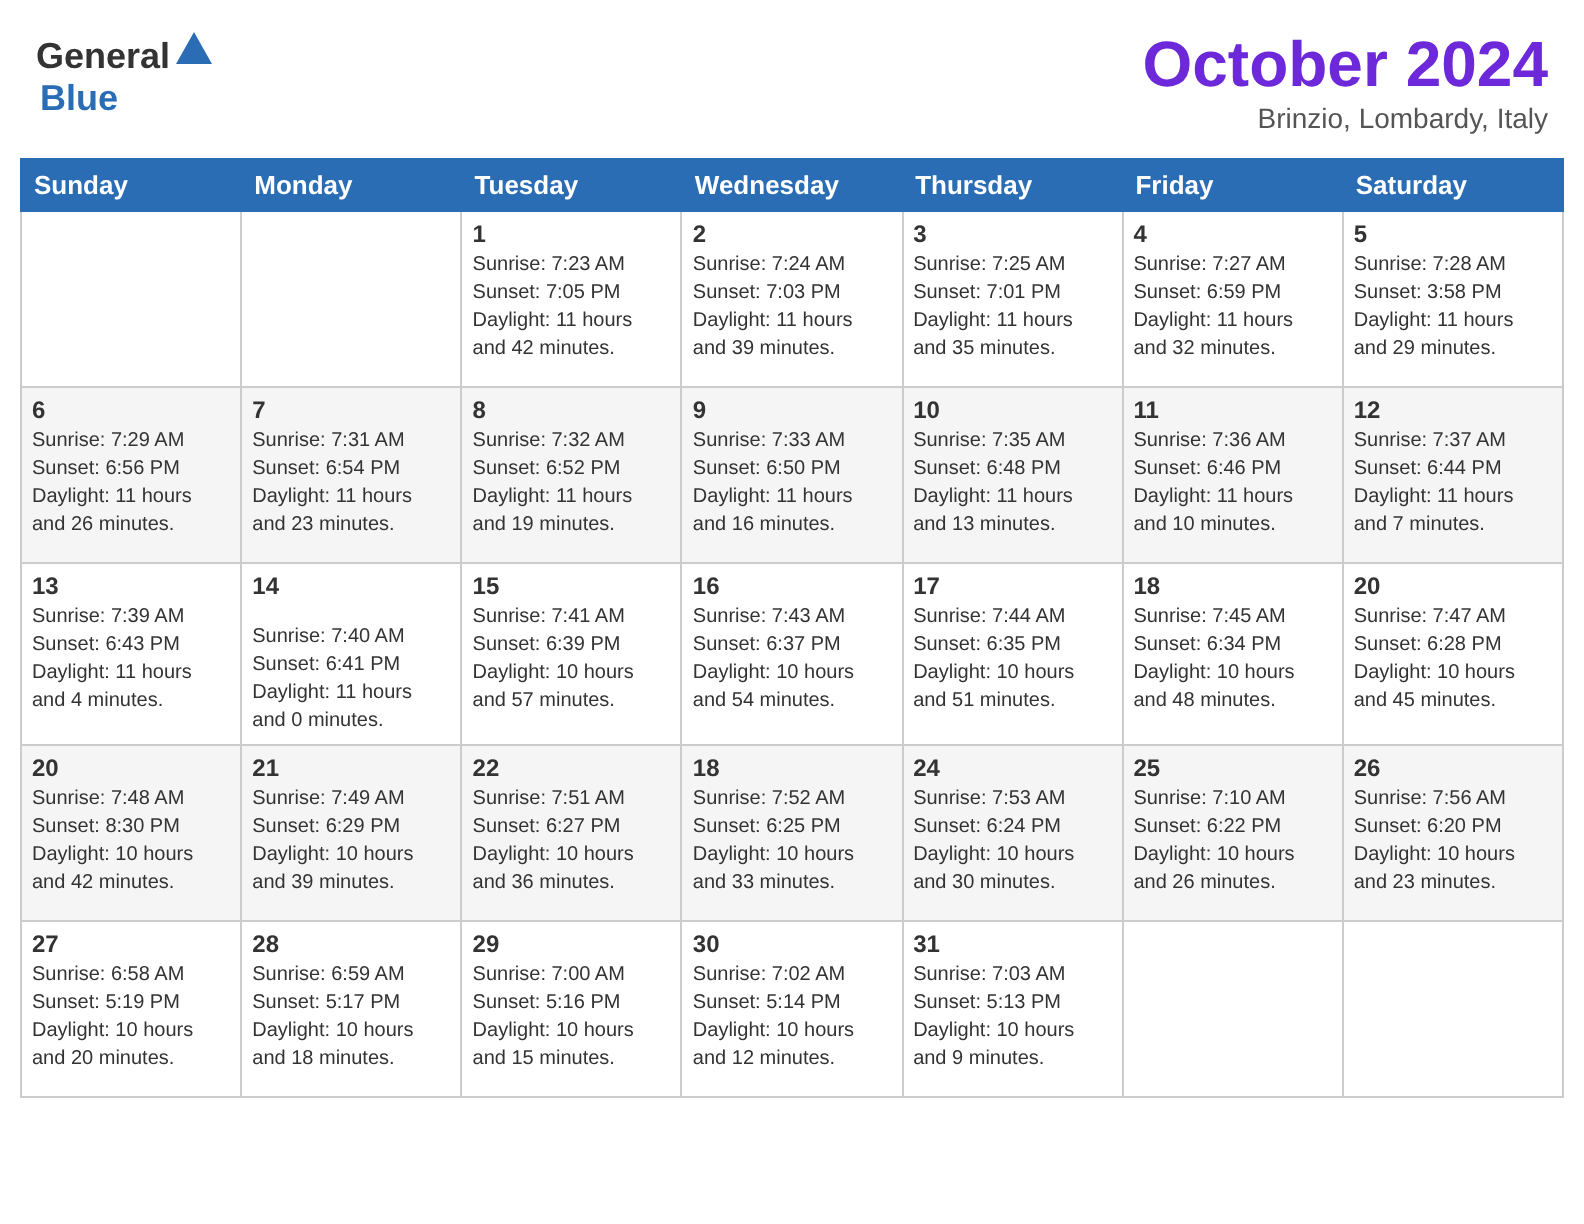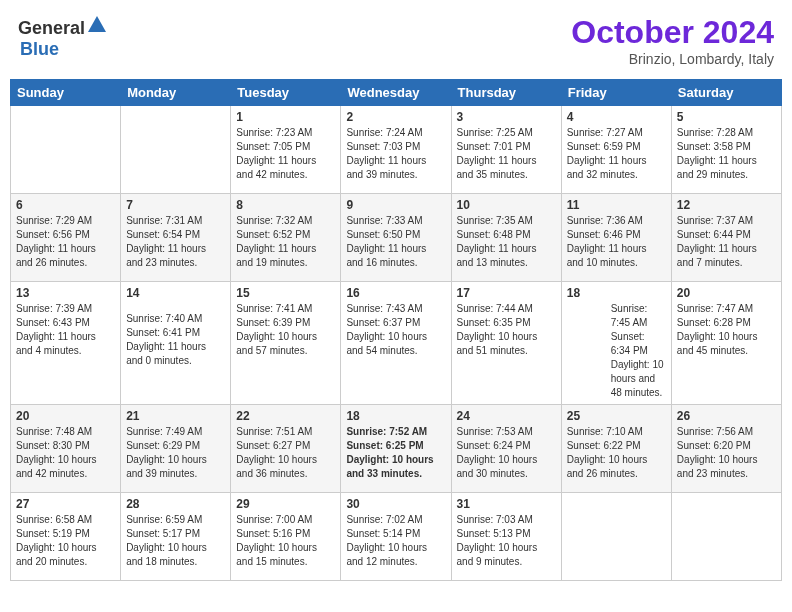--- a/index.html
+++ b/index.html
@@ -216,21 +216,21 @@
 Daylight: 10 hours and 54 minutes.</div>
         </td>
         <td>
           <span class="day-num">17</span>
           <div class="day-info" style="white-space: pre-line;">Sunrise: 7:44 AM
 Sunset: 6:35 PM
 Daylight: 10 hours and 51 minutes.</div>
         </td>
         <td>
           <span class="day-num">18</span>
-          <div class="day-info" style="white-space: pre-line; margin-left: 44px;">Sunrise: 7:45 AM
+          <div class="day-info" style="white-space: pre-line;">Sunrise: 7:45 AM
 Sunset: 6:34 PM
 Daylight: 10 hours and 48 minutes.</div>
         </td>
         <td>
           <span class="day-num">20</span>
           <div class="day-info" style="white-space: pre-line;">Sunrise: 7:47 AM
 Sunset: 6:28 PM
 Daylight: 10 hours and 45 minutes.</div>
         </td>
       </tr>
@@ -248,21 +248,21 @@
 Daylight: 10 hours and 39 minutes.</div>
         </td>
         <td>
           <span class="day-num">22</span>
           <div class="day-info" style="white-space: pre-line;">Sunrise: 7:51 AM
 Sunset: 6:27 PM
 Daylight: 10 hours and 36 minutes.</div>
         </td>
         <td>
           <span class="day-num">18</span>
-          <div class="day-info" style="white-space: pre-line; font-weight: bold;">Sunrise: 7:52 AM
+          <div class="day-info" style="white-space: pre-line;">Sunrise: 7:52 AM
 Sunset: 6:25 PM
 Daylight: 10 hours and 33 minutes.</div>
         </td>
         <td>
           <span class="day-num">24</span>
           <div class="day-info" style="white-space: pre-line;">Sunrise: 7:53 AM
 Sunset: 6:24 PM
 Daylight: 10 hours and 30 minutes.</div>
         </td>
         <td>

